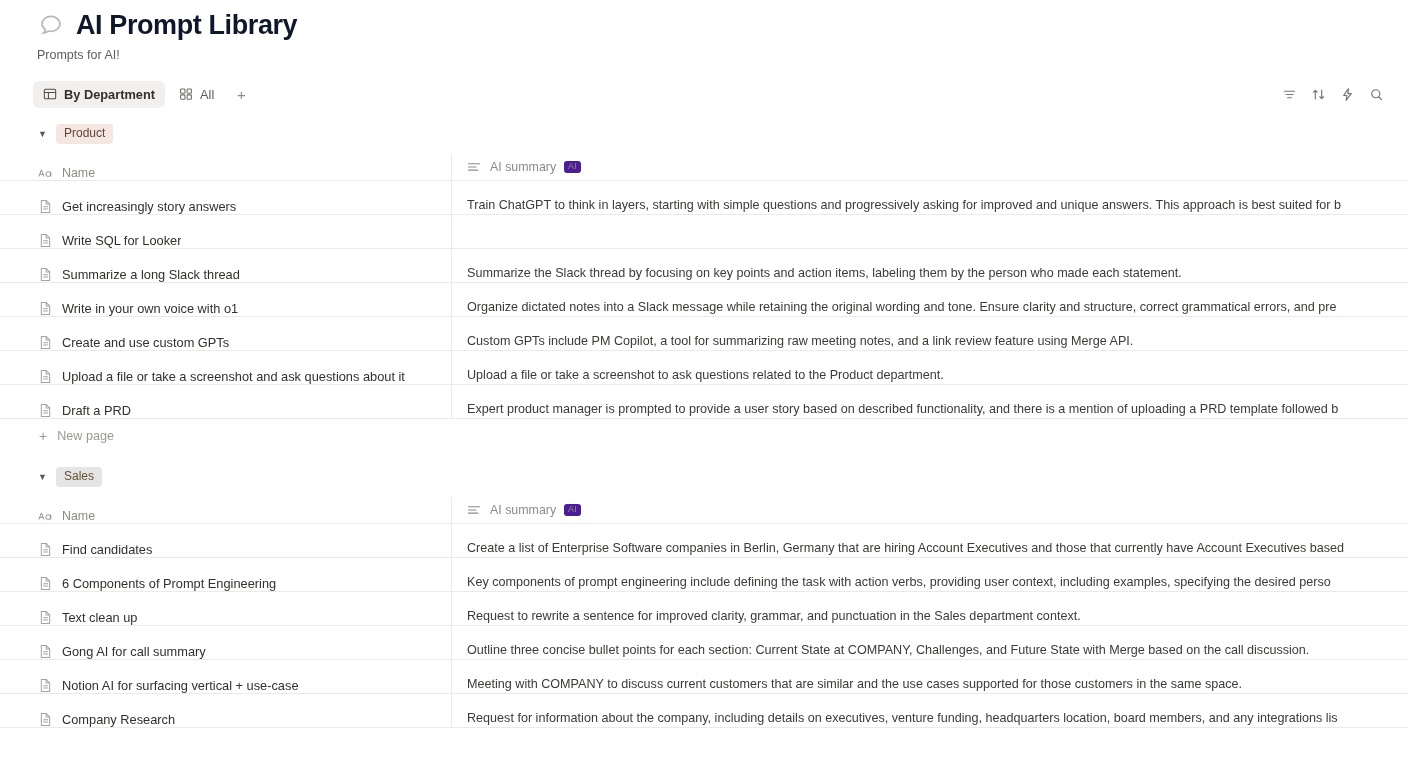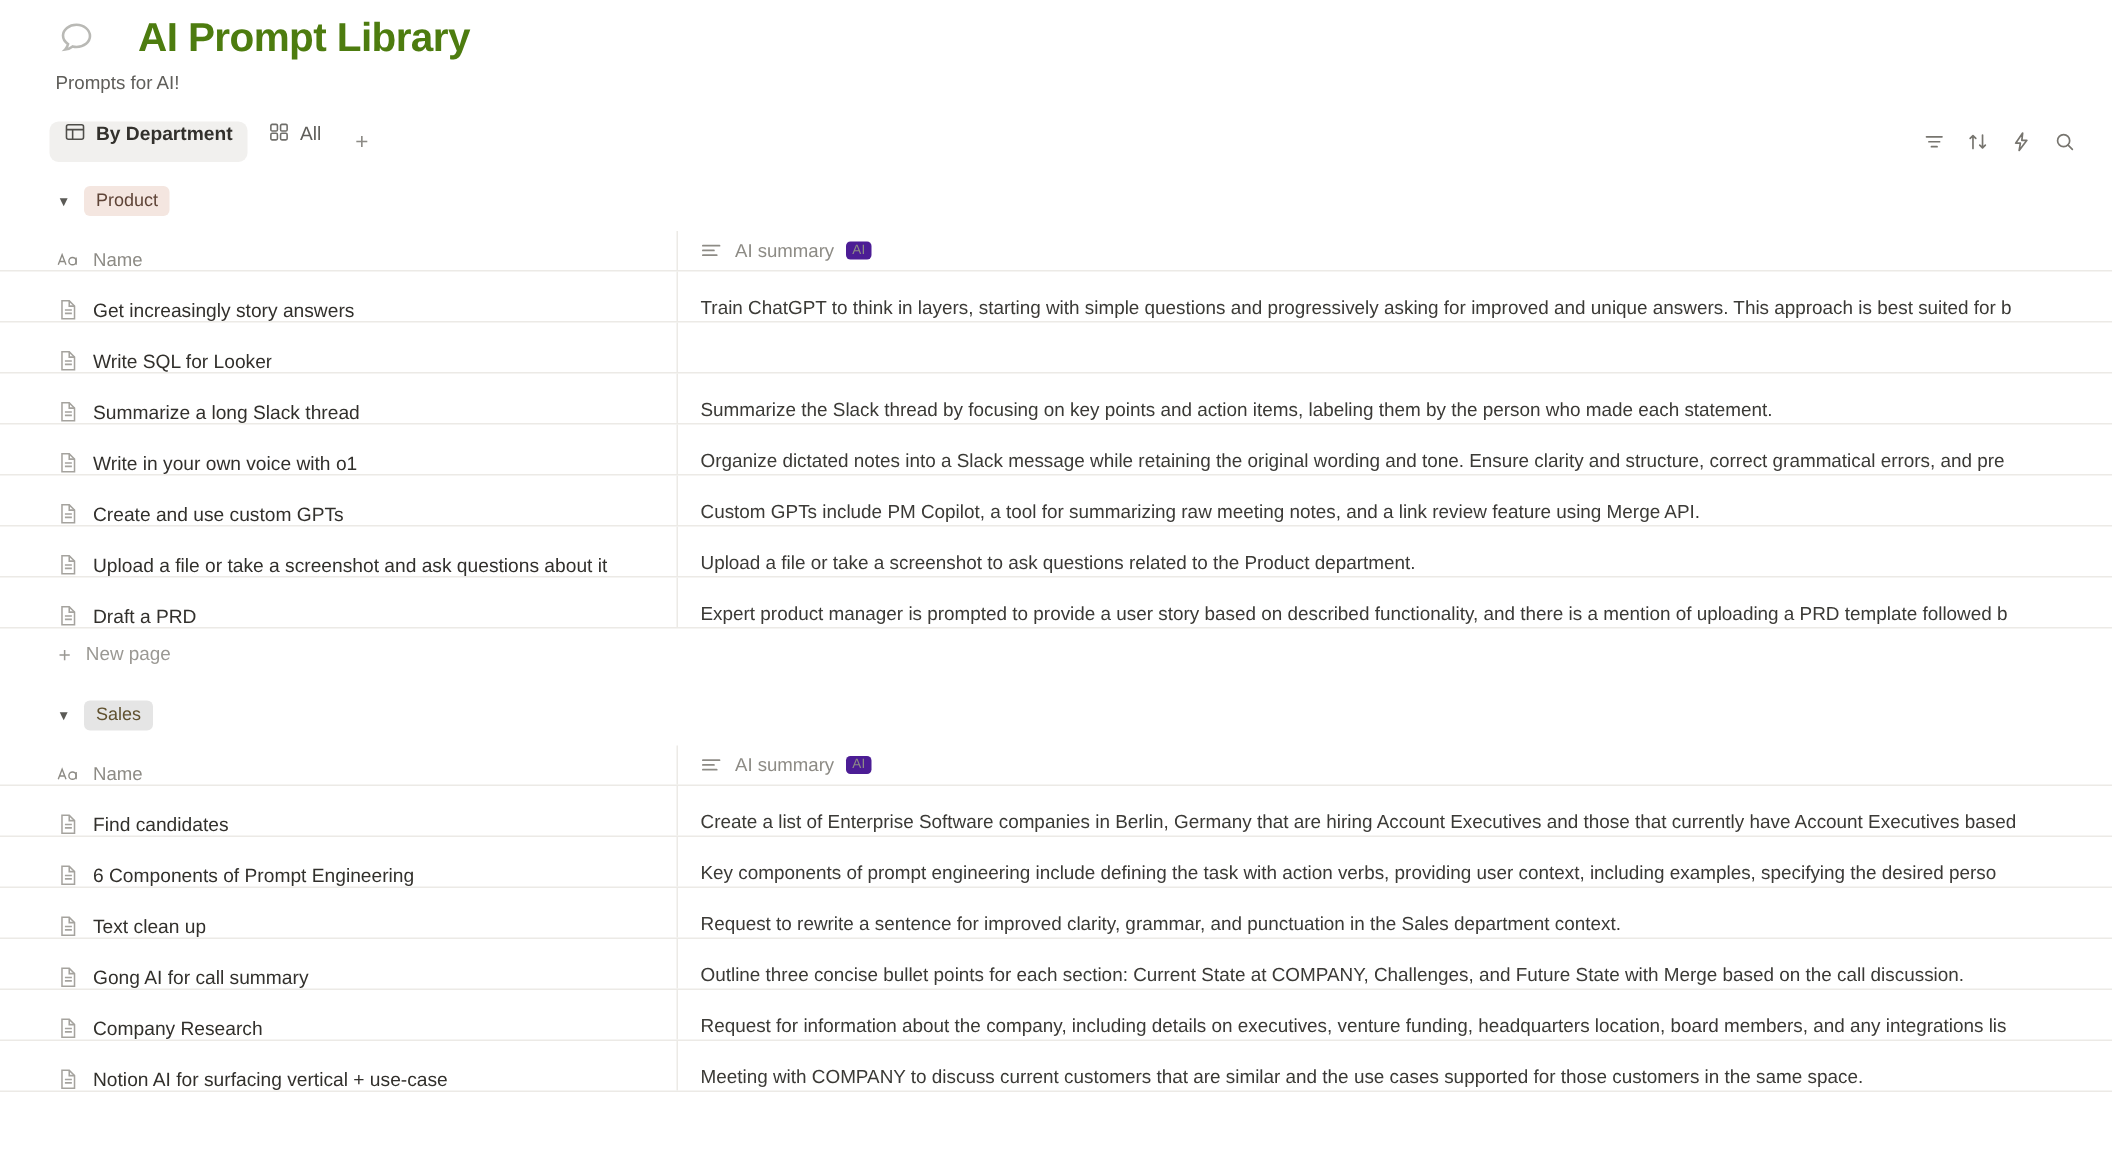--- a/index.html
+++ b/index.html
@@ -19,42 +19,41 @@
   .page-emoji {
     width: 30px; height: 30px; flex: 0 0 30px;
     display: flex; align-items: center; justify-content: center;
     font-size: 25px; line-height: 1;
     color: #b9b9b5;
   }
   .page-title {
     font-size: 27px;
     font-weight: bold;
     letter-spacing: -0.4px;
-    color: #4d7c0f;
+    color: #0f172a;
     line-height: 1.15;
-    margin-left: 16px;
   }
   .page-subtitle {
     font-size: 12.5px;
     color: #5f5e5a;
     margin: 7px 0 0 1px;
   }
 
   
   .viewbar {
     margin-top: 16px;
     height: 32px;
     padding-left: 33px;
     padding-right: 24px;
     display: flex;
     align-items: center;
     gap: 4px;
   }
   .view-tab {
-    display: flex; align-items: flex-start; gap: 7px;
+    display: flex; align-items: center; gap: 7px;
     height: 27px;
     padding: 0 10px;
     border-radius: 6px;
     font-size: 12.8px;
     color: #5f5e5a;
     cursor: pointer;
     white-space: nowrap;
   }
   .view-tab.active {
     background: #f1f0ee;
@@ -456,38 +455,38 @@
           </div>
           <div class="trow">
             <div class="cell-name">
               <span class="doc-ico">
                 <svg width="13" height="15" viewBox="0 0 14 16" fill="none" stroke="#a5a39e" stroke-width="1.1">
                   <path d="M2.5 1.6h5.2l3.8 3.7v9.1H2.5z"></path>
                   <path d="M7.7 1.6v3.8h3.8"></path>
                   <path d="M4.6 8.2h5M4.6 10.6h5"></path>
                 </svg>
               </span>
+              <span class="row-name">Notion AI for surfacing vertical + use-case</span>
+            </div>
+            <div class="cell-sum">
+              <span class="row-sum">Meeting with COMPANY to discuss current customers that are similar and the use cases supported for those customers in the same space.</span>
+            </div>
+          </div>
+          <div class="trow">
+            <div class="cell-name">
+              <span class="doc-ico">
+                <svg width="13" height="15" viewBox="0 0 14 16" fill="none" stroke="#a5a39e" stroke-width="1.1">
+                  <path d="M2.5 1.6h5.2l3.8 3.7v9.1H2.5z"></path>
+                  <path d="M7.7 1.6v3.8h3.8"></path>
+                  <path d="M4.6 8.2h5M4.6 10.6h5"></path>
+                </svg>
+              </span>
               <span class="row-name">Company Research</span>
             </div>
             <div class="cell-sum">
               <span class="row-sum">Request for information about the company, including details on executives, venture funding, headquarters location, board members, and any integrations lis</span>
-            </div>
-          </div>
-          <div class="trow">
-            <div class="cell-name">
-              <span class="doc-ico">
-                <svg width="13" height="15" viewBox="0 0 14 16" fill="none" stroke="#a5a39e" stroke-width="1.1">
-                  <path d="M2.5 1.6h5.2l3.8 3.7v9.1H2.5z"></path>
-                  <path d="M7.7 1.6v3.8h3.8"></path>
-                  <path d="M4.6 8.2h5M4.6 10.6h5"></path>
-                </svg>
-              </span>
-              <span class="row-name">Notion AI for surfacing vertical + use-case</span>
-            </div>
-            <div class="cell-sum">
-              <span class="row-sum">Meeting with COMPANY to discuss current customers that are similar and the use cases supported for those customers in the same space.</span>
             </div>
           </div>
         </div>
       </div>
     </div>
 
 </div>
 
 </body></html>

